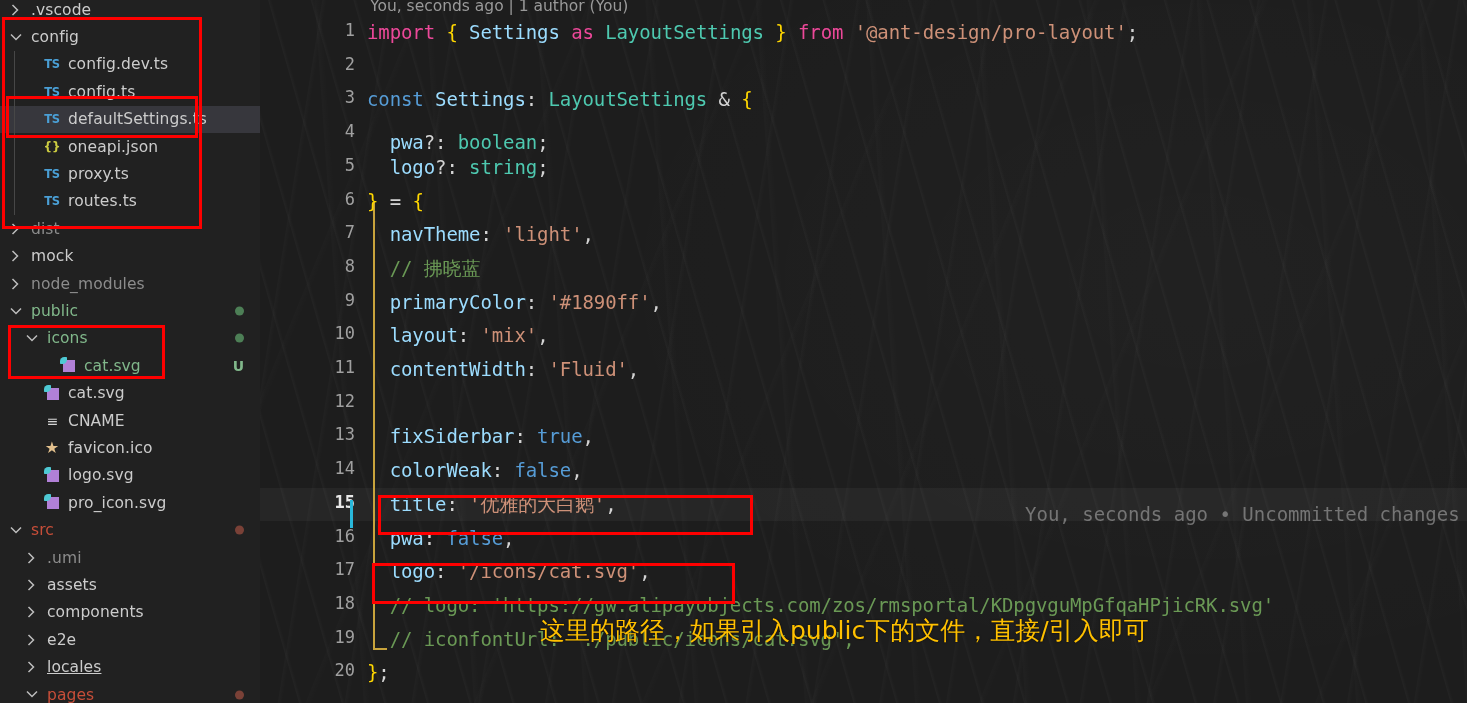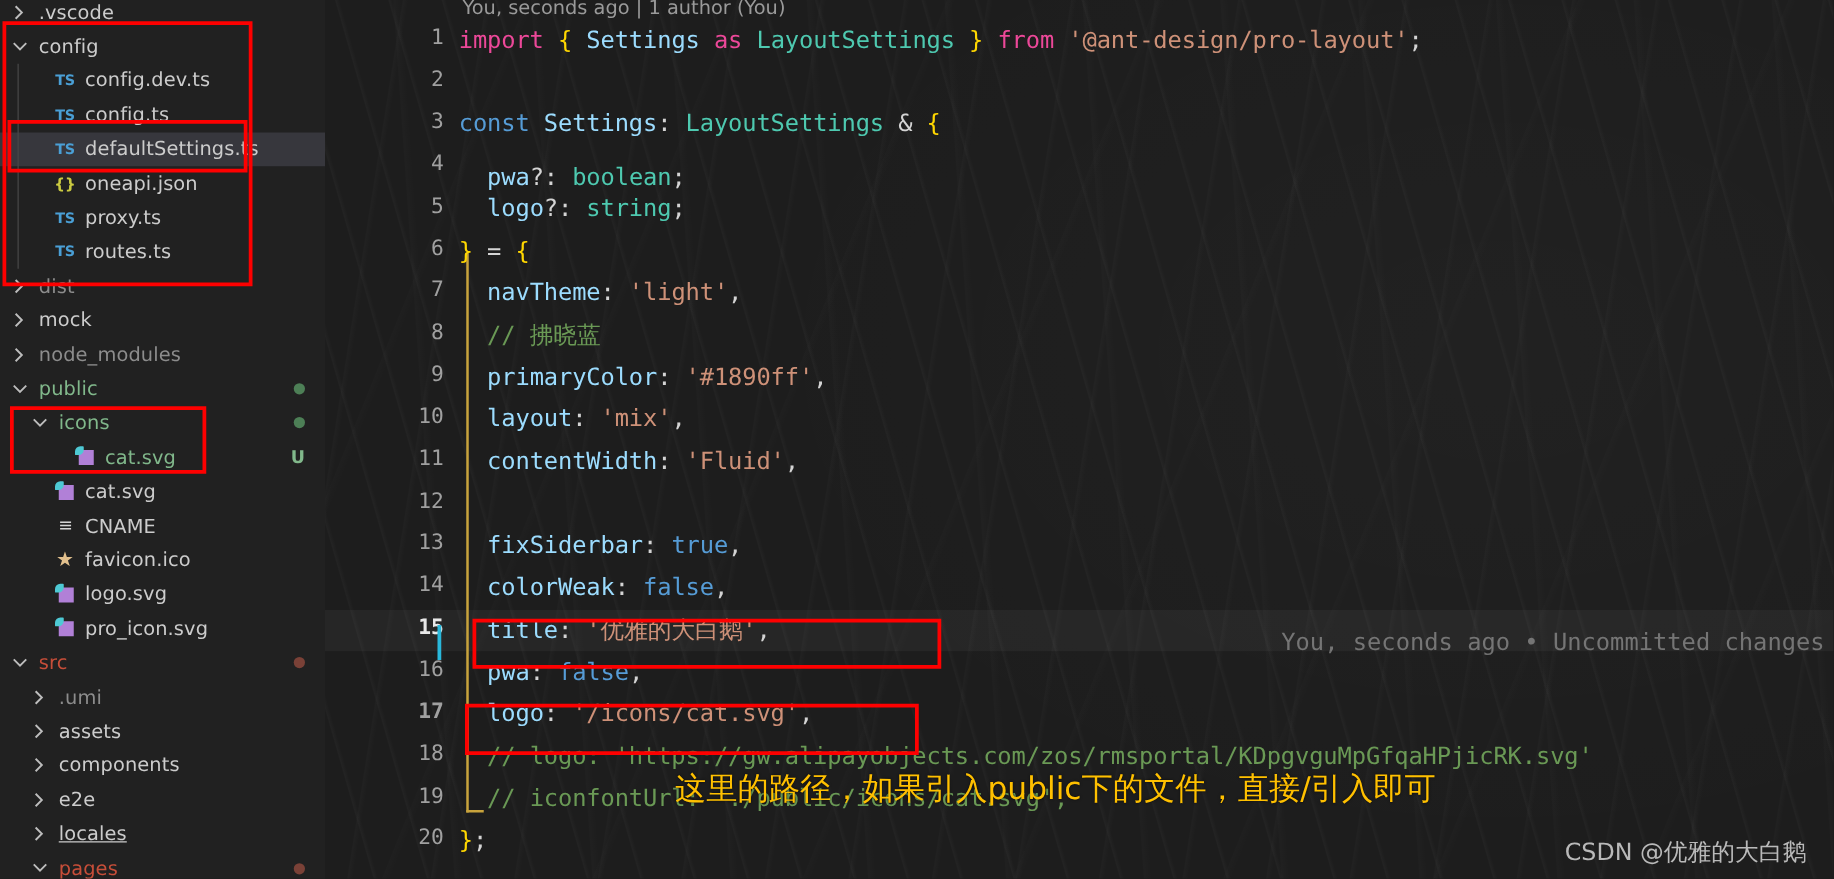--- a/index.html
+++ b/index.html
@@ -483,21 +483,21 @@
         <div class="lnum" style="top: 222.2px;">7</div>
         <div class="lnum" style="top: 255.9px;">8</div>
         <div class="lnum" style="top: 289.6px;">9</div>
         <div class="lnum" style="top: 323.3px;">10</div>
         <div class="lnum" style="top: 357px;">11</div>
         <div class="lnum" style="top: 390.7px;">12</div>
         <div class="lnum" style="top: 424.4px;">13</div>
         <div class="lnum" style="top: 458.1px;">14</div>
         <div class="lnum active" style="top: 491.8px;">15</div>
         <div class="lnum" style="top: 525.5px;">16</div>
-        <div class="lnum" style="top: 559.2px; font-weight: bold;">17</div>
+        <div class="lnum" style="top: 559.2px;">17</div>
         <div class="lnum" style="top: 592.9px;">18</div>
         <div class="lnum" style="top: 626.6px;">19</div>
         <div class="lnum" style="top: 660.3px;">20</div>
       </div>
 
     <div class="bracket-guide" style="left:113px; top:202px; height:448px;"></div>
     <div class="bracket-guide-foot" style="left:113px; top:648px; width:14px;"></div>
 
     <div class="cursor" style="left:90px; top:500px; height:28px;"></div>
 
@@ -529,14 +529,13 @@
   </div>
 
   <div class="redbox" style="left:2px;  top:17px;  width:200px; height:212px;"></div>
   <div class="redbox" style="left:6px;  top:96px;  width:192px; height:42px;"></div>
   <div class="redbox" style="left:8px;  top:325px; width:157px; height:54px;"></div>
   <div class="redbox" style="left:378px;top:495px; width:375px; height:40px;"></div>
   <div class="redbox" style="left:372px;top:563px; width:363px; height:41px;"></div>
 
   <div id="yellow-note" style="left:540px; top:614px;">这里的路径，如果引入public下的文件，直接/引入即可</div>
 
-  <div id="watermark">CSDN @优雅的大白鹅</div>
 </div>
 
 </body></html>

